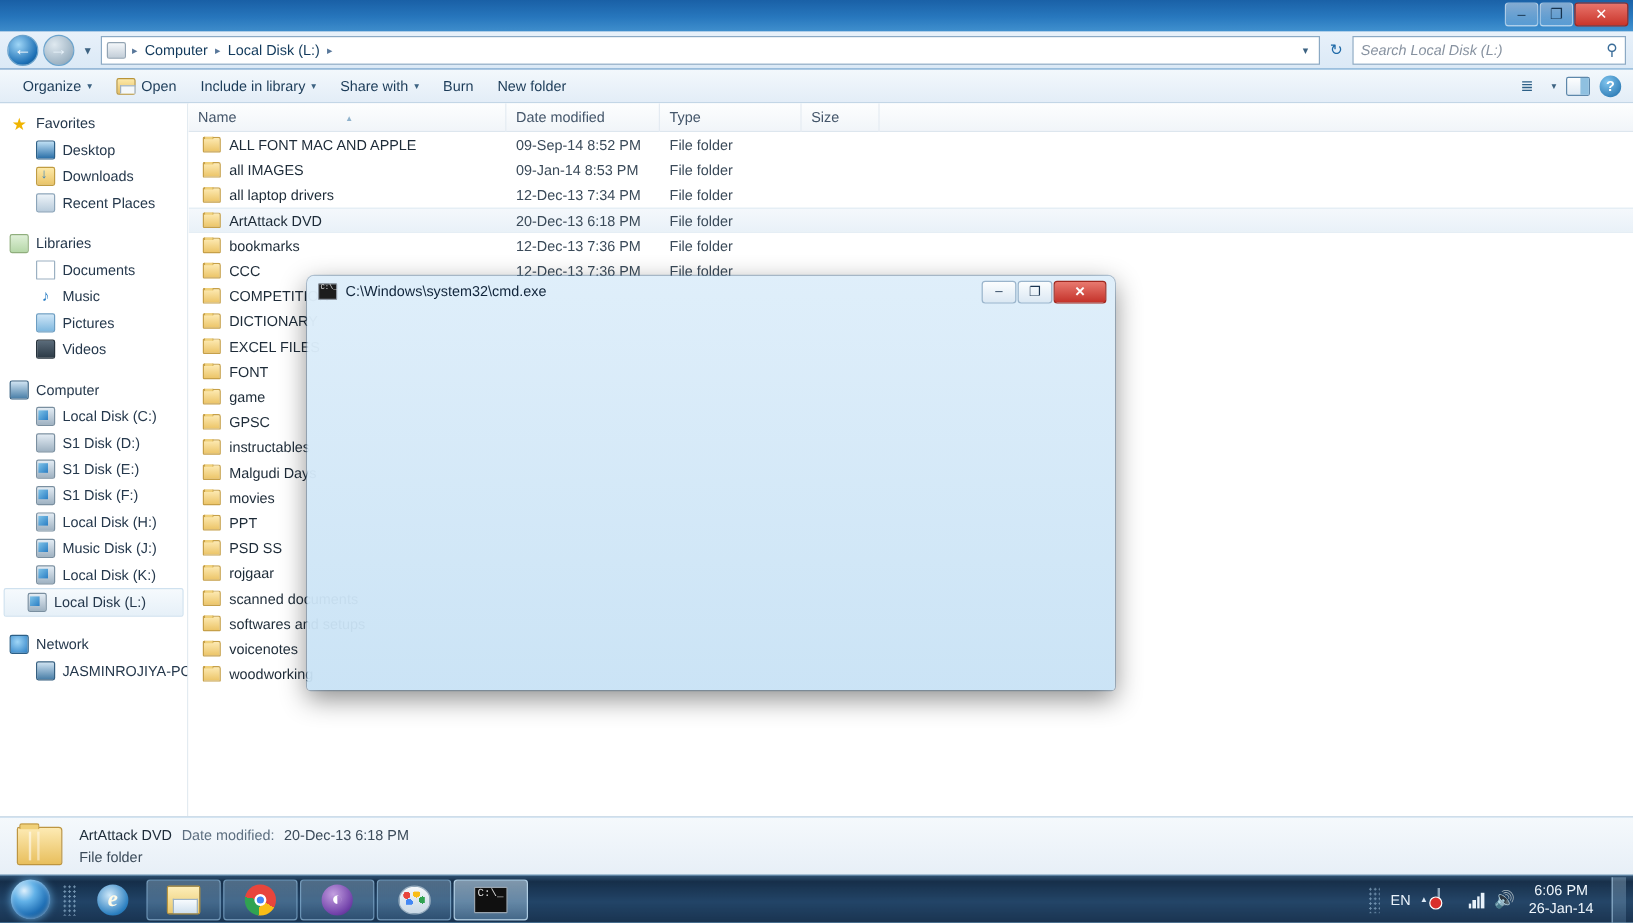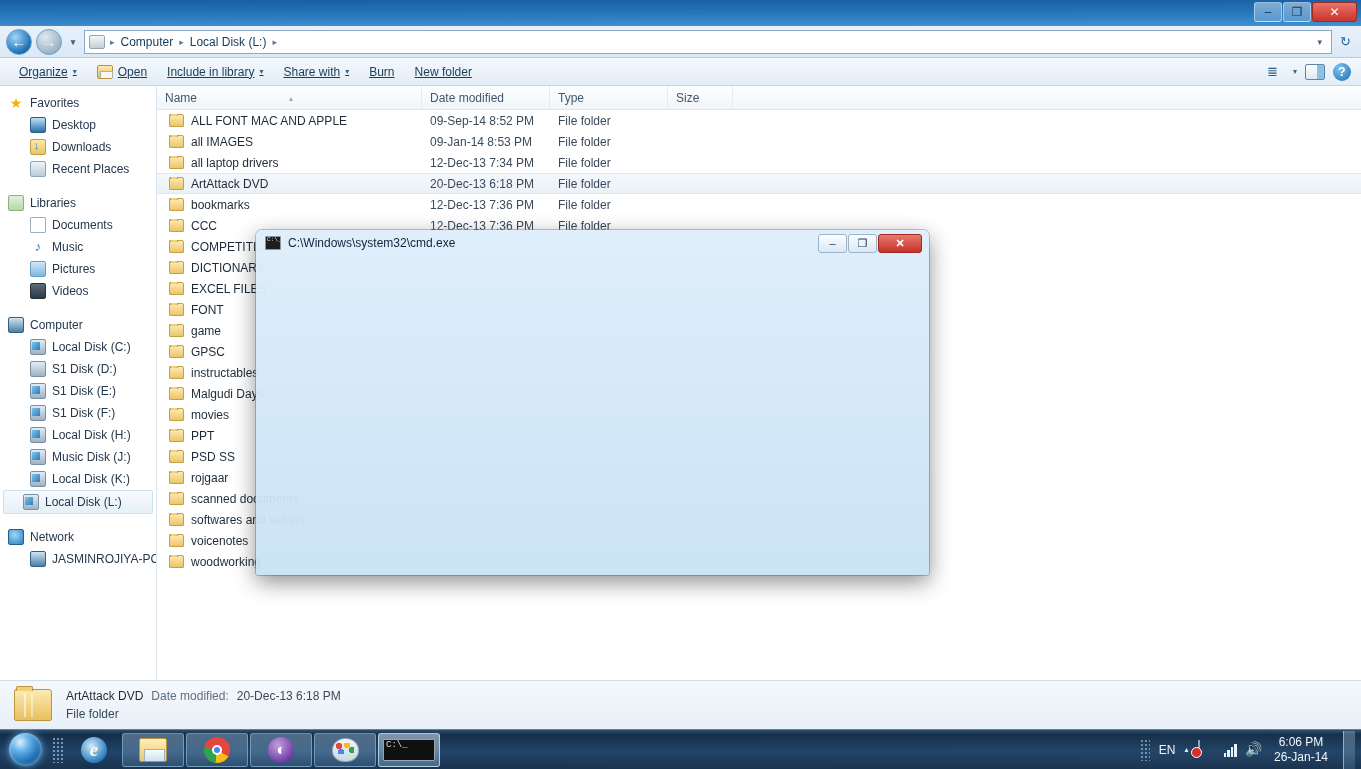--- a/index.html
+++ b/index.html
@@ -88,21 +88,21 @@
   .search-glass { margin-left: auto; color: #3b6d99; font-size: 13px; font-style: normal; }
 
   
   .cmdbar {
     height: 28px;
     background: linear-gradient(180deg, #f3f8fc 0%, #e3edf7 100%);
     border-bottom: 1px solid #c3d6e6;
     display: flex; align-items: center; padding: 0 10px; gap: 2px;
     font-size: 12px; color: #1b3b58;
   }
-  .cmdbar .item { padding: 4px 9px; border-radius: 2px; display: flex; align-items: center; gap: 5px; white-space: nowrap; text-decoration: underline; }
+  .cmdbar .item { padding: 4px 9px; border-radius: 2px; display: flex; align-items: center; gap: 5px; white-space: nowrap; }
   .caret { font-size: 8px; color: #3d6382; }
   .open-ico {
     width: 16px; height: 14px; border-radius: 2px;
     background: linear-gradient(180deg, #fde9a8, #e7bf62);
     border: 1px solid #b99438; position: relative;
   }
   .open-ico:after {
     content:""; position:absolute; left:2px; bottom:0; width:11px; height:6px;
     background:#f4f8fb; border:1px solid #9fb0bf; border-bottom:none;
   }
@@ -310,21 +310,21 @@
   }
   .paint:after {
     content:""; position:absolute; left:3px; top:4px; width:18px; height:11px;
     background:
       radial-gradient(circle 3px at 3px 3px, #e8453c 98%, transparent) ,
       radial-gradient(circle 3px at 11px 2px, #f9bd17 98%, transparent),
       radial-gradient(circle 3px at 16px 7px, #30a351 98%, transparent),
       radial-gradient(circle 3px at 5px 9px, #4387f4 98%, transparent);
   }
   .cmdtb {
-    width: 52px; height: 22px; background: #101010; border: 1px solid #98a4af; border-radius: 1px;
+    width: 28px; height: 22px; background: #101010; border: 1px solid #98a4af; border-radius: 1px;
     color: #ddd; font-family: "Liberation Mono", monospace; font-size: 9px;
     padding-left: 2px; line-height: 11px;
   }
   .tray { margin-left: auto; display: flex; align-items: center; gap: 9px; padding-right: 6px; }
   .tray-grip { width: 10px; height: 22px;
     background-image: radial-gradient(rgba(190,225,250,.5) 1px, transparent 1px);
     background-size: 4px 4px; }
   .lang { color: #eaf3fb; font-size: 12px; }
   .tray-up { color: #dbe9f6; font-size: 8px; }
   .tray-ico { width: 17px; height: 17px; position: relative; }
@@ -365,20 +365,24 @@
       <span class="crumb-icon"></span>
       <span class="crumb-sep">▸</span>
       <span class="crumb">Computer</span>
       <span class="crumb-sep">▸</span>
       <span class="crumb">Local Disk (L:)</span>
       <span class="crumb-sep">▸</span>
       <span class="addr-drop">▾</span>
     </div>
     <div class="refresh">↻</div>
 
+    <div class="searchbox">
+      <span>Search Local Disk (L:)</span>
+      <span class="search-glass">⚲</span>
+    </div>
   </div>
 
   <div class="cmdbar">
     <div class="item">
       <span>Organize</span>
       <span class="caret">▾</span>
     </div>
     <div class="item">
       <span class="open-ico"></span>
       <span>Open</span>

